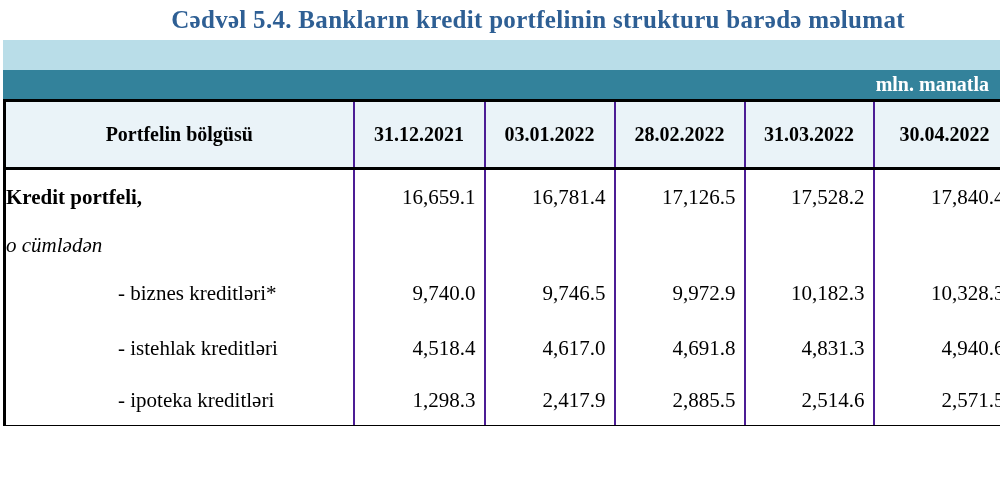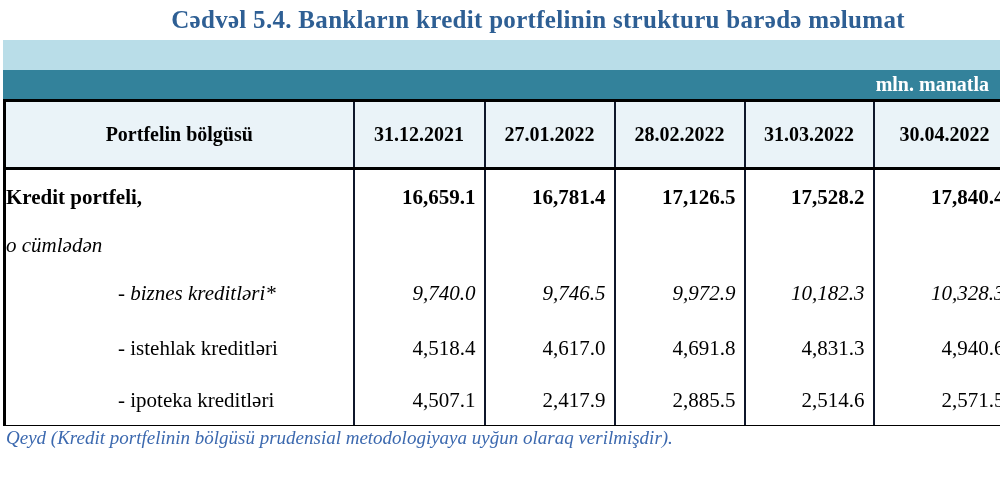--- a/index.html
+++ b/index.html
@@ -62,39 +62,39 @@
   }
   thead th {
     height: 68px;
     background: #eaf3f8;
     border-bottom: 3px solid #000;
     font-size: 20px;
     font-weight: bold;
     text-align: center;
     vertical-align: middle;
   }
-  thead th + th, tbody td + td { border-left: 2px solid #0f172a; }
+  thead th + th, tbody td + td { border-left: 2px solid #4c1d95; }
 
   tbody td {
     background: #ffffff;
     vertical-align: middle;
     font-size: 21px;
   }
   tr.row-total    td { height: 56px; }
   tr.row-sub      td { height: 42px; }
-  tr.row-biznes   td { height: 53px; font-style: italic; }
+  tr.row-biznes   td { height: 53px; }
   tr.row-istehlak td { height: 57px; }
   tr.row-ipoteka  td { height: 50px; margin-left: 45px; }
 
   td.lbl { text-align: left; }
   td.num { text-align: right; padding-right: 8px; }
   td.num.last { padding-right: 10px; }
 
   tr.row-total td.lbl { font-weight: bold; }
-  tr.row-total td.num { font-weight: bold; }
+  tr.row-total td.num { font-weight: normal; }
   tr.row-sub   td.lbl { font-style: italic; }
   tr.row-biznes td.lbl, tr.row-istehlak td.lbl, tr.row-ipoteka td.lbl { padding-left: 112px; }
 
   .notes {
     position: absolute;
     top: 427px; left: 6px; right: 0;
     color: #3c69af;
     font-style: italic;
     font-size: 19px;
     line-height: 22px;
@@ -118,21 +118,21 @@
         <col style="width:131px">
         <col style="width:130px">
       <col style="width:130px">
         <col style="width:129px">
         <col style="width:141px">
     </colgroup>
     <thead>
       <tr>
         <th>Portfelin bölgüsü</th>
         <th>31.12.2021</th>
-        <th>27.01.2022</th>
+        <th>03.01.2022</th>
         <th>28.02.2022</th>
         <th>31.03.2022</th>
         <th>30.04.2022</th>
       </tr>
     </thead>
     <tbody>
       <tr class="row-total">
         <td class="lbl">Kredit portfeli,</td>
         <td class="num">16,659.1</td>
         <td class="num">16,781.4</td>
@@ -159,25 +159,24 @@
       <tr class="row-istehlak">
         <td class="lbl">- istehlak kreditləri</td>
         <td class="num">4,518.4</td>
         <td class="num">4,617.0</td>
         <td class="num">4,691.8</td>
         <td class="num">4,831.3</td>
         <td class="num last">4,940.6</td>
       </tr>
       <tr class="row-ipoteka">
         <td class="lbl">- ipoteka kreditləri</td>
-        <td class="num">4,507.1</td>
+        <td class="num">1,298.3</td>
         <td class="num">2,417.9</td>
         <td class="num">2,885.5</td>
         <td class="num">2,514.6</td>
         <td class="num last">2,571.5</td>
       </tr>
     </tbody>
   </table>
 </div>
 
 <div class="notes">
-  <div>Qeyd (Kredit portfelinin bölgüsü prudensial metodologiyaya uyğun olaraq verilmişdir).</div>
 </div>
 
 </body></html>

